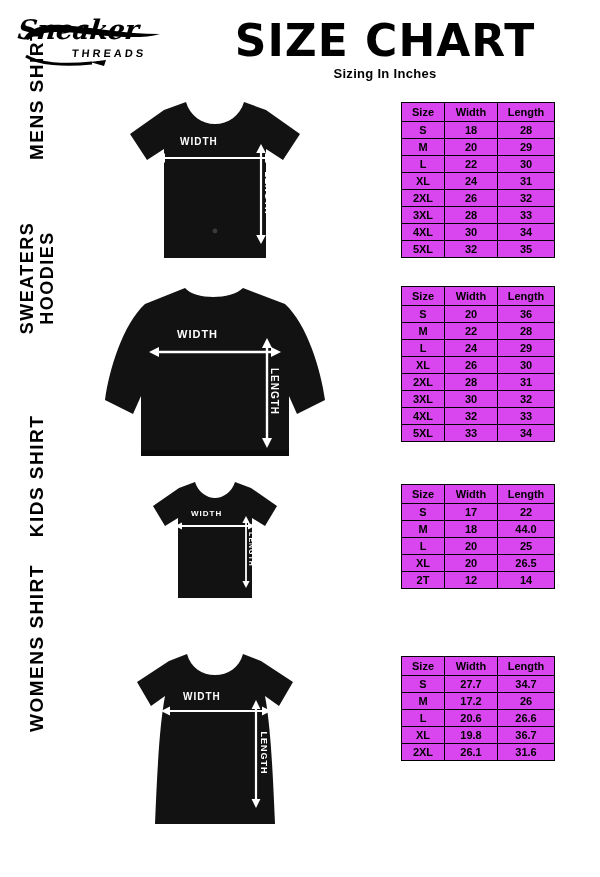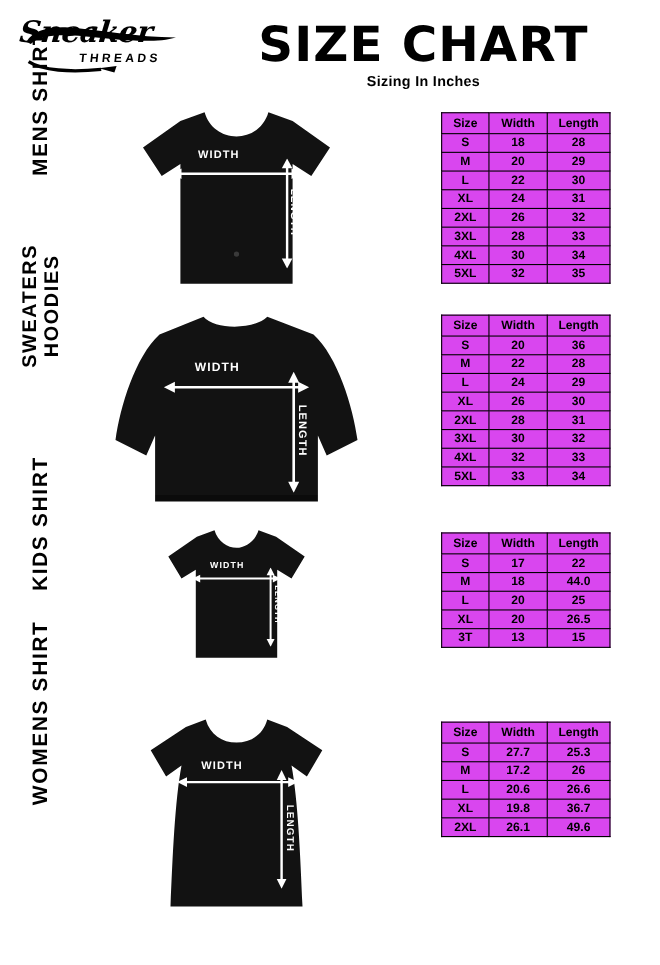--- a/index.html
+++ b/index.html
@@ -422,23 +422,23 @@
               <td>L</td>
               <td>20</td>
               <td>25</td>
             </tr>
           <tr>
               <td>XL</td>
               <td>20</td>
               <td>26.5</td>
             </tr>
           <tr>
-              <td>3T</td>
-              <td>13</td>
-              <td>15</td>
+              <td>2T</td>
+              <td>12</td>
+              <td>14</td>
             </tr>
         </tbody>
       </table>
     </div>
   </div>
 
   <div class="row" style="height:198px;">
     <div class="row-label">
       <span>WOMENS SHIRT</span>
     </div>
@@ -469,40 +469,40 @@
           <tr class="tbl-head-row">
             <th class="col-size">Size</th>
             <th class="col-w">Width</th>
             <th class="col-l">Length</th>
           </tr>
         </thead>
         <tbody>
           <tr>
               <td>S</td>
               <td>27.7</td>
-              <td>25.3</td>
+              <td>34.7</td>
             </tr>
           <tr>
               <td>M</td>
               <td>17.2</td>
               <td>26</td>
             </tr>
           <tr>
               <td>L</td>
               <td>20.6</td>
               <td>26.6</td>
             </tr>
           <tr>
               <td>XL</td>
               <td>19.8</td>
               <td>36.7</td>
             </tr>
           <tr>
               <td>2XL</td>
               <td>26.1</td>
-              <td>49.6</td>
+              <td>31.6</td>
             </tr>
         </tbody>
       </table>
     </div>
   </div>
 
 </div>
 
 </body></html>

